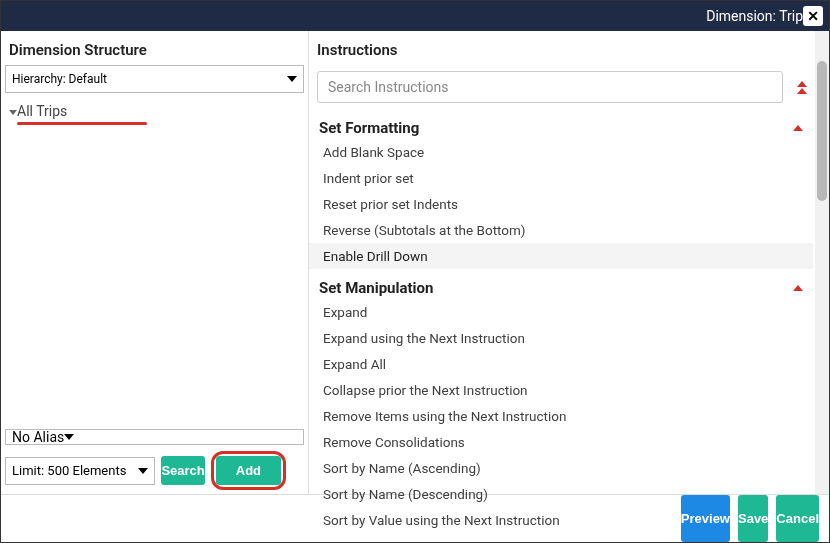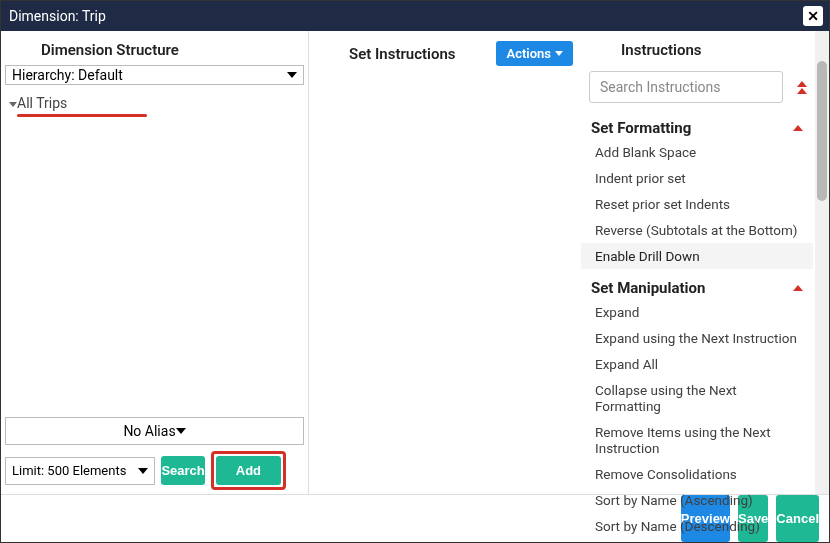--- a/index.html
+++ b/index.html
@@ -14,21 +14,21 @@
     border: 1px solid #333;
   }
   .titlebar {
     background: #1f2a44;
     color: #fff;
     height: 30px;
     display: flex;
     align-items: center;
     padding: 0 6px 0 8px;
     font-size: 14px;
-    justify-content: space-between;
+    justify-content: flex-end;
   }
   .close-btn {
     background: #fff;
     color: #000;
     width: 20px;
     height: 20px;
     border-radius: 3px;
     display: flex;
     align-items: center;
     justify-content: center;
@@ -57,32 +57,31 @@
     display: flex;
     flex-direction: column;
     position: relative;
     padding-right: 16px;
   }
   .section-title {
     font-weight: 600;
     font-size: 15px;
     padding: 10px 8px 6px 8px;
     color: #222;
-    margin-left: 32px;
   }
   .hierarchy-select {
     margin: 0 4px 4px 4px;
     border: 1px solid #bbb;
     background: #fff;
-    height: 20px;
+    height: 28px;
     display: flex;
     align-items: center;
     justify-content: space-between;
     padding: 0 6px;
-    font-size: 14px;
+    font-size: 12px;
     cursor: pointer;
   }
   .caret-down {
     width: 0; height: 0;
     border-left: 5px solid transparent;
     border-right: 5px solid transparent;
     border-top: 6px solid #000;
   }
   .tree {
     flex: 1;
@@ -110,24 +109,24 @@
     margin-left: 8px;
     margin-top: 1px;
     border-radius: 2px;
   }
   .alias-row {
     margin: 0 4px 2px 4px;
   }
   .select-box {
     border: 1px solid #bbb;
     background: #fff;
-    height: 28px;
-    display: flex;
-    align-items: center;
-    justify-content: center;
+    height: 16px;
+    display: flex;
+    align-items: center;
+    justify-content: flex-start;
     padding: 0 6px;
     font-size: 14px;
     cursor: pointer;
   }
   .bottom-controls {
     display: flex;
     gap: 6px;
     padding: 4px;
     align-items: center;
   }
@@ -147,21 +146,21 @@
     color: #fff;
     font-size: 13px;
     font-weight: 600;
     padding: 7px 0;
     cursor: pointer;
   }
   .btn-teal { background: #1fb895; }
   .btn-blue { background: #1e88e5; }
   .add-highlight {
     border: 3px solid #d43028;
-    border-radius: 4px;
+    border-radius: 12px;
     padding: 2px;
     display: inline-flex;
   }
   .mid-header {
     display: flex;
     justify-content: space-between;
     align-items: center;
     padding: 10px 8px 6px 8px;
   }
   .actions-btn {
@@ -294,29 +293,20 @@
         <span>Limit: 500 Elements</span>
         <span class="caret-down"></span>
       </div>
       <button class="btn btn-teal">Search</button>
       <span class="add-highlight">
         <button class="btn btn-teal" style="padding:7px 20px;">Add</button>
       </span>
     </div>
   </div>
 
-  <div class="col-mid">
-    <div class="mid-header">
-      <span class="section-title" style="padding:0">Set Instructions</span>
-      <div class="actions-btn">
-        <span>Actions</span>
-        <span class="caret-down-white"></span>
-      </div>
-    </div>
-  </div>
 
   <div class="col-right">
     <div class="instructions-header-row">
       <div class="section-title">Instructions</div>
     </div>
     <div style="display:flex;align-items:center;gap:6px;">
       <div class="search-instr" style="flex:1;">
         <span>Search Instructions</span>
       </div>
       <div class="double-chevron" style="margin-right:6px;">
@@ -335,21 +325,21 @@
     <div class="instr-item">Reverse (Subtotals at the Bottom)</div>
     <div class="instr-item bold">Enable Drill Down</div>
 
     <div class="right-group-header">
       <span>Set Manipulation</span>
       <span class="chevron-up-red"></span>
     </div>
     <div class="instr-item">Expand</div>
     <div class="instr-item">Expand using the Next Instruction</div>
     <div class="instr-item">Expand All</div>
-    <div class="instr-item">Collapse using the Next Formatting</div>
+    <div class="instr-item">Collapse prior the Next Instruction</div>
     <div class="instr-item">Remove Items using the Next Instruction</div>
     <div class="instr-item">Remove Consolidations</div>
     <div class="instr-item">Sort by Name (Ascending)</div>
     <div class="instr-item">Sort by Name (Descending)</div>
     <div class="instr-item">Sort by Value using the Next Instruction</div>
 
     <div class="scrollbar-track">
       <div class="scrollbar-thumb"></div>
     </div>
   </div>

